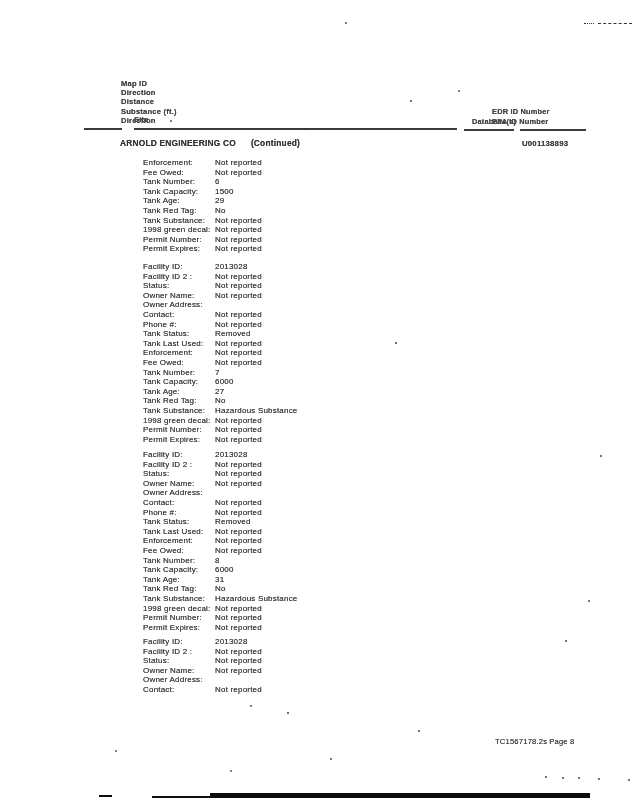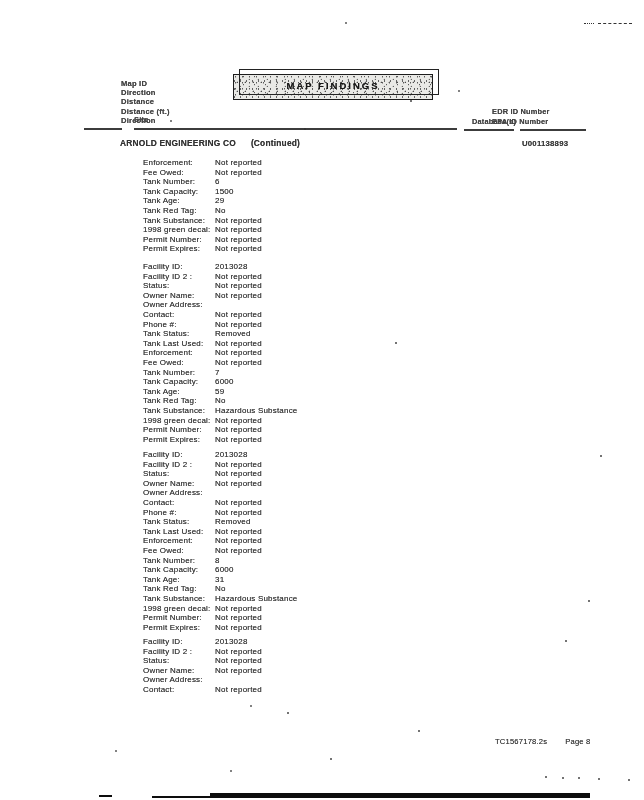--- a/index.html
+++ b/index.html
@@ -44,48 +44,45 @@
   .rec-title .cont{font-weight:bold;margin-left:15px;}
   .rec-id{position:absolute;left:522px;top:139px;font-size:7.8px;font-weight:bold;color:#3c3c3c;}
 
   .section{position:absolute;left:143px;width:330px;}
   .row{display:flex;font-size:8px;line-height:9.6px;}
   .lbl{width:72px;flex:0 0 72px;color:#3a3a3a;}
   .val{color:#3a3a3a;}
 
   
   .footer{position:absolute;left:495px;top:737px;font-size:7.6px;color:#3e3e3e;}
-  .footer .pg{margin-left:18px;}
+  .footer .pg{margin-left:2px;}
 
   
   .dash-tr1{position:absolute;left:584px;top:23px;width:10px;border-top:1.6px dotted #333;}
   .dash-tr2{position:absolute;left:598px;top:23px;width:34px;border-top:1.8px dashed #333;}
   .bbar{position:absolute;background:#0d0d0d;}
   .bbar-a{left:99px;top:795px;width:13px;height:2px;}
   .bbar-b{left:152px;top:796px;width:60px;height:1.6px;}
   .bbar-c{left:210px;top:793px;width:380px;height:4.6px;}
   .noise{position:absolute;background:#2f2f2f;border-radius:50%;opacity:.8;}
 </style>
 </head>
 <body>
 
 <div class="page scantext">
 
   <div class="dash-tr1"></div>
   <div class="dash-tr2"></div>
 
-  <div class="banner">
-    <span>MAP FINDINGS</span>
-  </div>
 
   <div class="hdr-left">
     <div>Map ID</div>
     <div>Direction</div>
     <div>Distance</div>
-    <div>Distance (ft.)</div>
+    <div>Substance (ft.)</div>
     <div>Direction</div>
   </div>
   <div class="site-label">Site</div>
 
   <div class="hdr-db">Database(s)</div>
   <div class="hdr-ids">
     <div>EDR ID Number</div>
     <div>EPA ID Number</div>
   </div>
 
@@ -190,21 +187,21 @@
         <div class="row">
           <span class="lbl">Tank Number:</span>
           <span class="val">7</span>
         </div>
         <div class="row">
           <span class="lbl">Tank Capacity:</span>
           <span class="val">6000</span>
         </div>
         <div class="row">
           <span class="lbl">Tank Age:</span>
-          <span class="val">59</span>
+          <span class="val">27</span>
         </div>
         <div class="row">
           <span class="lbl">Tank Red Tag:</span>
           <span class="val">No</span>
         </div>
         <div class="row">
           <span class="lbl">Tank Substance:</span>
           <span class="val">Hazardous Substance</span>
         </div>
         <div class="row">

